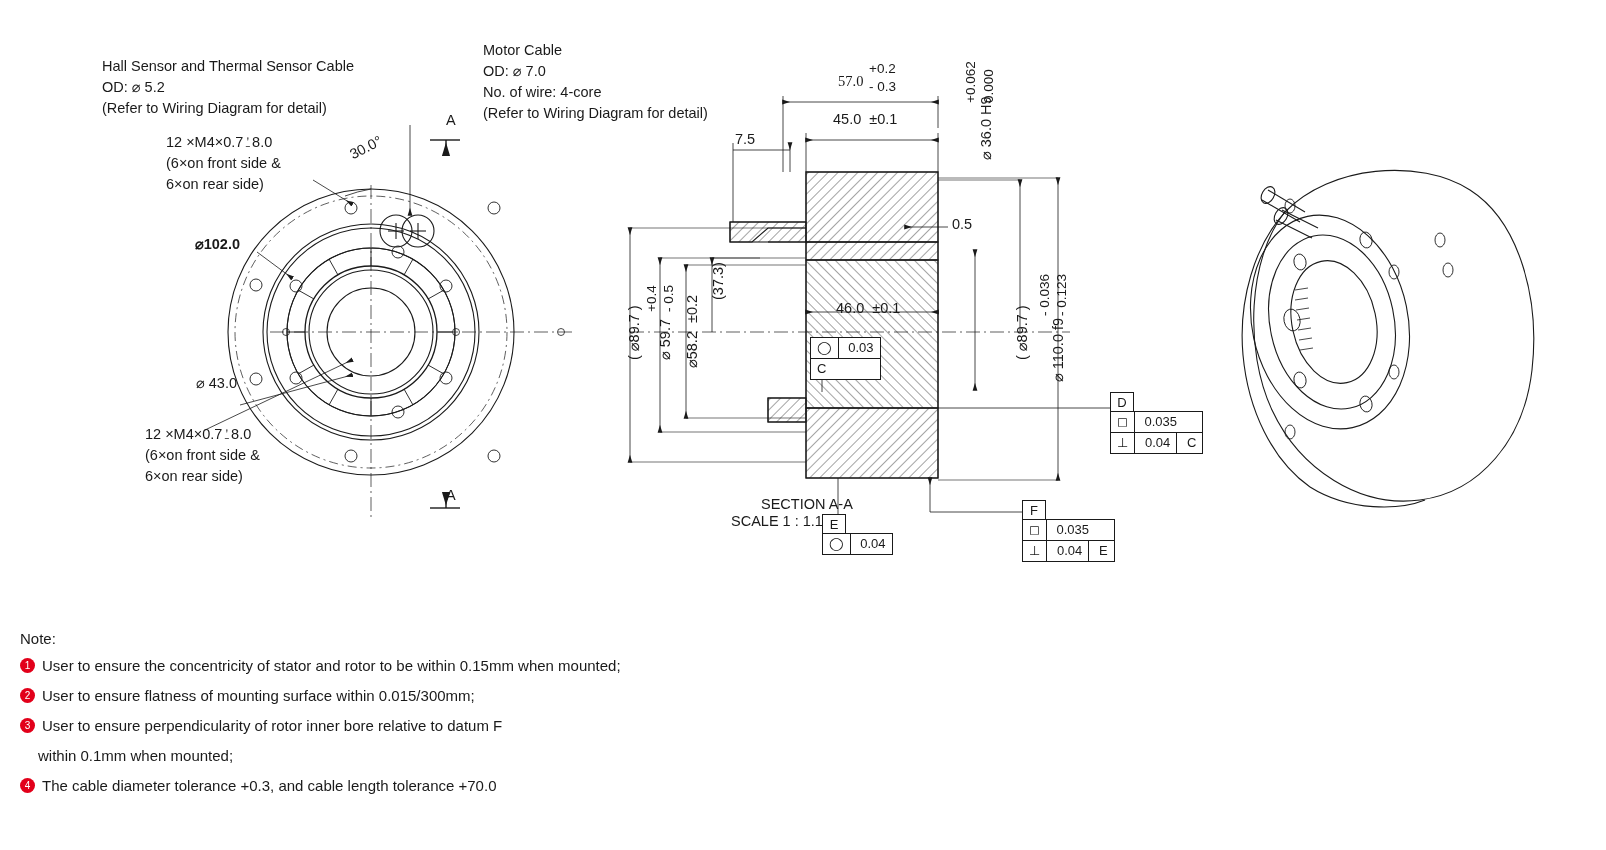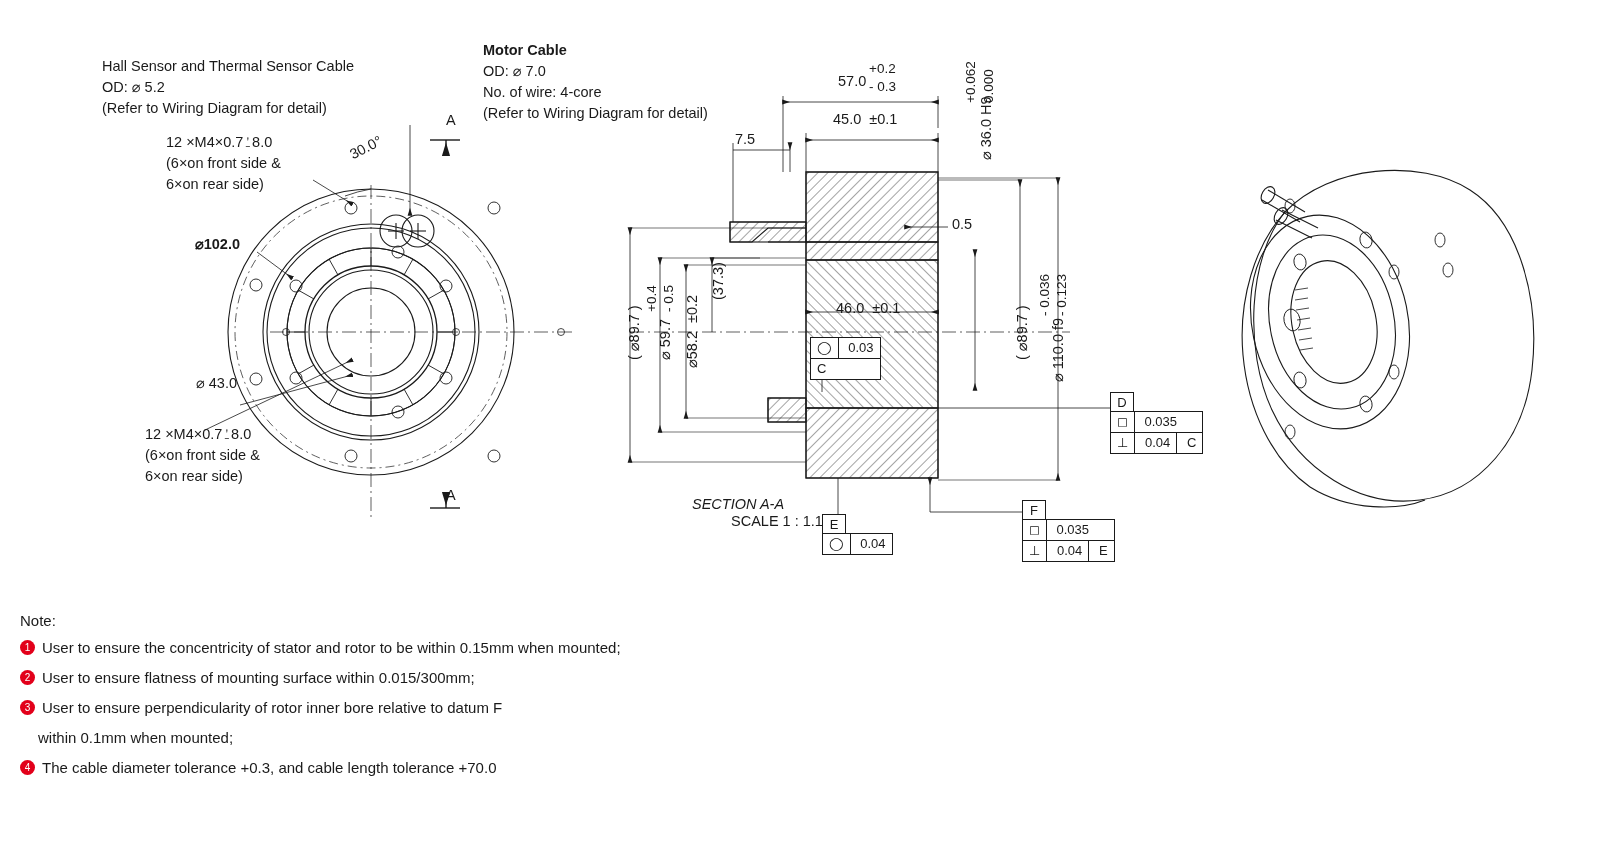--- a/index.html
+++ b/index.html
@@ -35,21 +35,21 @@
     white-space: pre;
   }
   .lbl.sm { font-size: 13.5px; }
   .rot90 {
     transform-origin: 0 0;
     transform: rotate(-90deg);
   }
   .note-wrap {
     position: absolute;
     left: 20px;
-    top: 612px;
+    top: 630px;
     width: 900px;
   }
   .note-title {
     font-size: 15px;
     margin-bottom: 9px;
   }
   .note-row {
     display: flex;
     align-items: flex-start;
     margin-bottom: 11px;
@@ -318,42 +318,42 @@
       <g stroke-width="0.8">
         <path d="M1295,290 L1308,288 M1295,300 L1308,298 M1296,310 L1309,308 M1297,320 L1310,318 M1298,330 L1311,328 M1299,340 L1312,338 M1300,350 L1313,348"></path>
       </g>
     </g>
   </svg>
 
   <div class="lbl" style="left:102px; top:58px;">Hall Sensor and Thermal Sensor Cable</div>
   <div class="lbl" style="left:102px; top:79px;">OD: ⌀ 5.2</div>
   <div class="lbl" style="left:102px; top:100px;">(Refer to Wiring Diagram for detail)</div>
 
-  <div class="lbl" style="left:483px; top:42px;font-weight:bold;">Motor Cable</div>
+  <div class="lbl" style="left:483px; top:42px;">Motor Cable</div>
   <div class="lbl" style="left:483px; top:63px;">OD: ⌀ 7.0</div>
   <div class="lbl" style="left:483px; top:84px;">No. of wire: 4-core</div>
   <div class="lbl" style="left:483px; top:105px;">(Refer to Wiring Diagram for detail)</div>
 
   <div class="lbl" style="left:166px; top:134px;">12 ×M4×0.7⍘8.0</div>
   <div class="lbl" style="left:166px; top:155px;">(6×on front side &amp;</div>
   <div class="lbl" style="left:166px; top:176px;">6×on rear side)</div>
 
   <div class="lbl" style="left:145px; top:426px;">12 ×M4×0.7⍘8.0</div>
   <div class="lbl" style="left:145px; top:447px;">(6×on front side &amp;</div>
   <div class="lbl" style="left:145px; top:468px;">6×on rear side)</div>
 
   <div class="lbl" style="left:347px; top:148px; transform:rotate(-27deg); transform-origin:0 0;">30.0°</div>
   <div class="lbl" style="left:195px; top:236px;font-weight:bold;">⌀102.0</div>
   <div class="lbl" style="left:196px; top:375px;">⌀ 43.0</div>
   <div class="lbl" style="left:446px; top:112px;">A</div>
   <div class="lbl" style="left:446px; top:487px;">A</div>
 
   <div class="lbl" style="left:735px; top:131px;">7.5</div>
   <div class="lbl" style="left:833px; top:111px;">45.0  ±0.1</div>
-  <div class="lbl" style="left:838px; top:73px;">57.0</div>
+  <div class="lbl" style="left:838px; top:73px;font-family:Liberation Serif, serif;">57.0</div>
   <div class="lbl sm" style="left:869px; top:60px;">+0.2</div>
   <div class="lbl sm" style="left:869px; top:78px;text-align:right;">- 0.3</div>
 
   <div class="lbl" style="left:836px; top:300px;">46.0  ±0.1</div>
   <div class="lbl" style="left:952px; top:216px;">0.5</div>
 
   <div class="lbl rot90" style="left:626px; top:360px;">( ⌀89.7 )</div>
   <div class="lbl rot90" style="left:657px; top:360px;">⌀ 59.7</div>
   <div class="lbl sm rot90" style="left:643px; top:312px;">+0.4</div>
   <div class="lbl sm rot90" style="left:660px; top:312px;">- 0.5</div>
@@ -362,21 +362,21 @@
 
   <div class="lbl rot90" style="left:978px; top:160px;">⌀ 36.0 H9</div>
   <div class="lbl sm rot90" style="left:962px; top:103px;">+0.062</div>
   <div class="lbl sm rot90" style="left:980px; top:103px;">0.000</div>
 
   <div class="lbl rot90" style="left:1014px; top:360px;">( ⌀89.7 )</div>
   <div class="lbl rot90" style="left:1050px; top:382px;">⌀ 110.0 f9</div>
   <div class="lbl sm rot90" style="left:1036px; top:316px;">- 0.036</div>
   <div class="lbl sm rot90" style="left:1053px; top:316px;">- 0.123</div>
 
-  <div class="lbl" style="left:692px; top:496px;font-style:italic;">SECTION A-A</div>
+  <div class="lbl" style="left:761px; top:496px;">SECTION A-A</div>
   <div class="lbl" style="left:731px; top:513px;">SCALE 1 : 1.1</div>
 
   <div class="fcf" style="left:810px; top:337px;">
     <div class="row">
       <span class="cell sym">◯</span>
       <span class="cell">0.03</span>
     </div>
     <div class="row">
       <span class="cell">C</span>
     </div>

